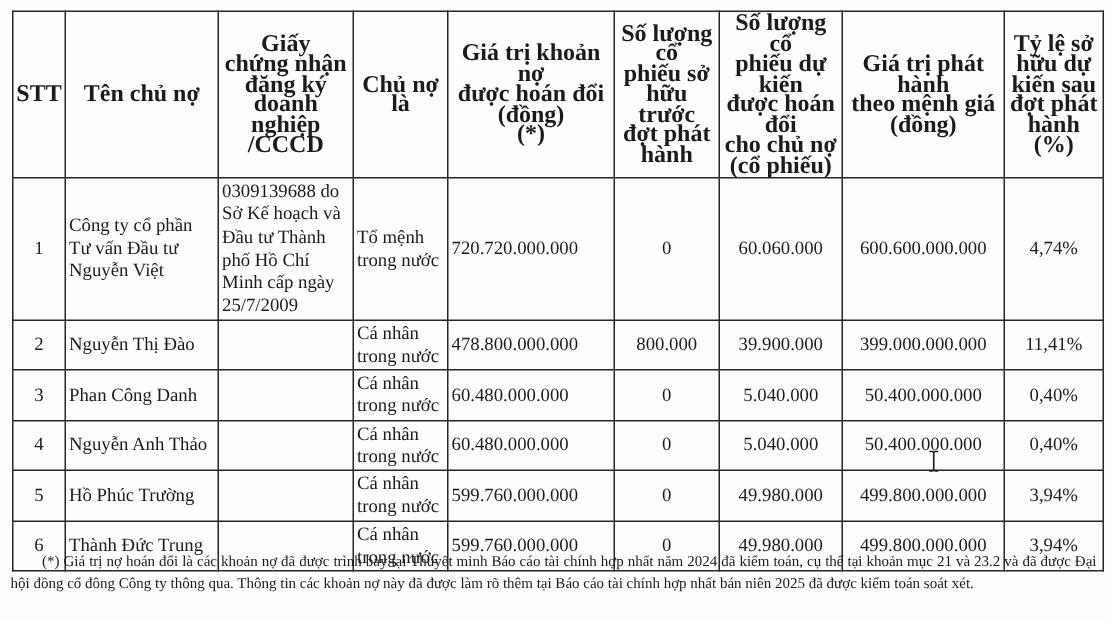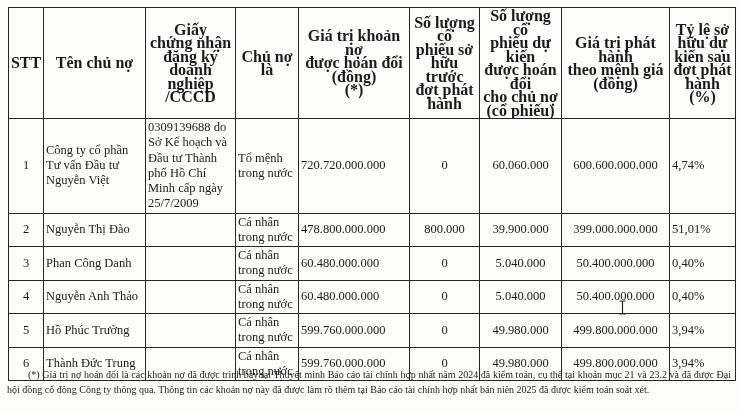--- a/index.html
+++ b/index.html
@@ -29,21 +29,21 @@
   .r-total{height:30px;}
   .pre{white-space:pre-line;}
   .c-stt{text-align:center;}
   .c-name{text-align:left;padding-left:6px;}
   .c-reg{text-align:left;padding-left:5px;font-size:12px;margin-left:11px;}
   .c-type{text-align:left;padding-left:5px;}
   .n-debt{padding-right:14px;}
   .n-before{text-align:center;}
   .n-conv{text-align:center;padding-right:10px;}
   .n-par{text-align:center;padding-right:8px;}
-  .n-pct{}
+  .n-pct{text-align:center;}
   .vt{vertical-align:top;padding-top:3px;}
   .r-total td{font-weight:bold;}
   .total-label{text-align:center;font-weight:bold;letter-spacing:.5px;}
   .footnote{
     position:absolute;left:7px;top:367px;width:724px;
     font-size:10px;line-height:15px;
     text-align:justify;text-indent:21px;
   }
   .ibeam{position:absolute;left:618px;top:300px;width:9px;height:15px;}
   .ibeam svg{display:block;}
@@ -121,21 +121,21 @@
   <tr class="r-s">
     <td class="c-stt">2</td>
     <td class="c-name">Nguyễn Thị Đào</td>
     <td class="c-reg"></td>
     <td class="c-type pre">Cá nhân
 trong nước</td>
     <td class="n-debt">478.800.000.000</td>
     <td class="n-before">800.000</td>
     <td class="n-conv">39.900.000</td>
     <td class="n-par">399.000.000.000</td>
-    <td class="n-pct">51,01%</td>
+    <td class="n-pct">11,41%</td>
   </tr>
 
   <tr class="r-s">
     <td class="c-stt">3</td>
     <td class="c-name">Phan Công Danh</td>
     <td class="c-reg"></td>
     <td class="c-type pre">Cá nhân
 trong nước</td>
     <td class="n-debt">60.480.000.000</td>
     <td class="n-before vt">0</td>

